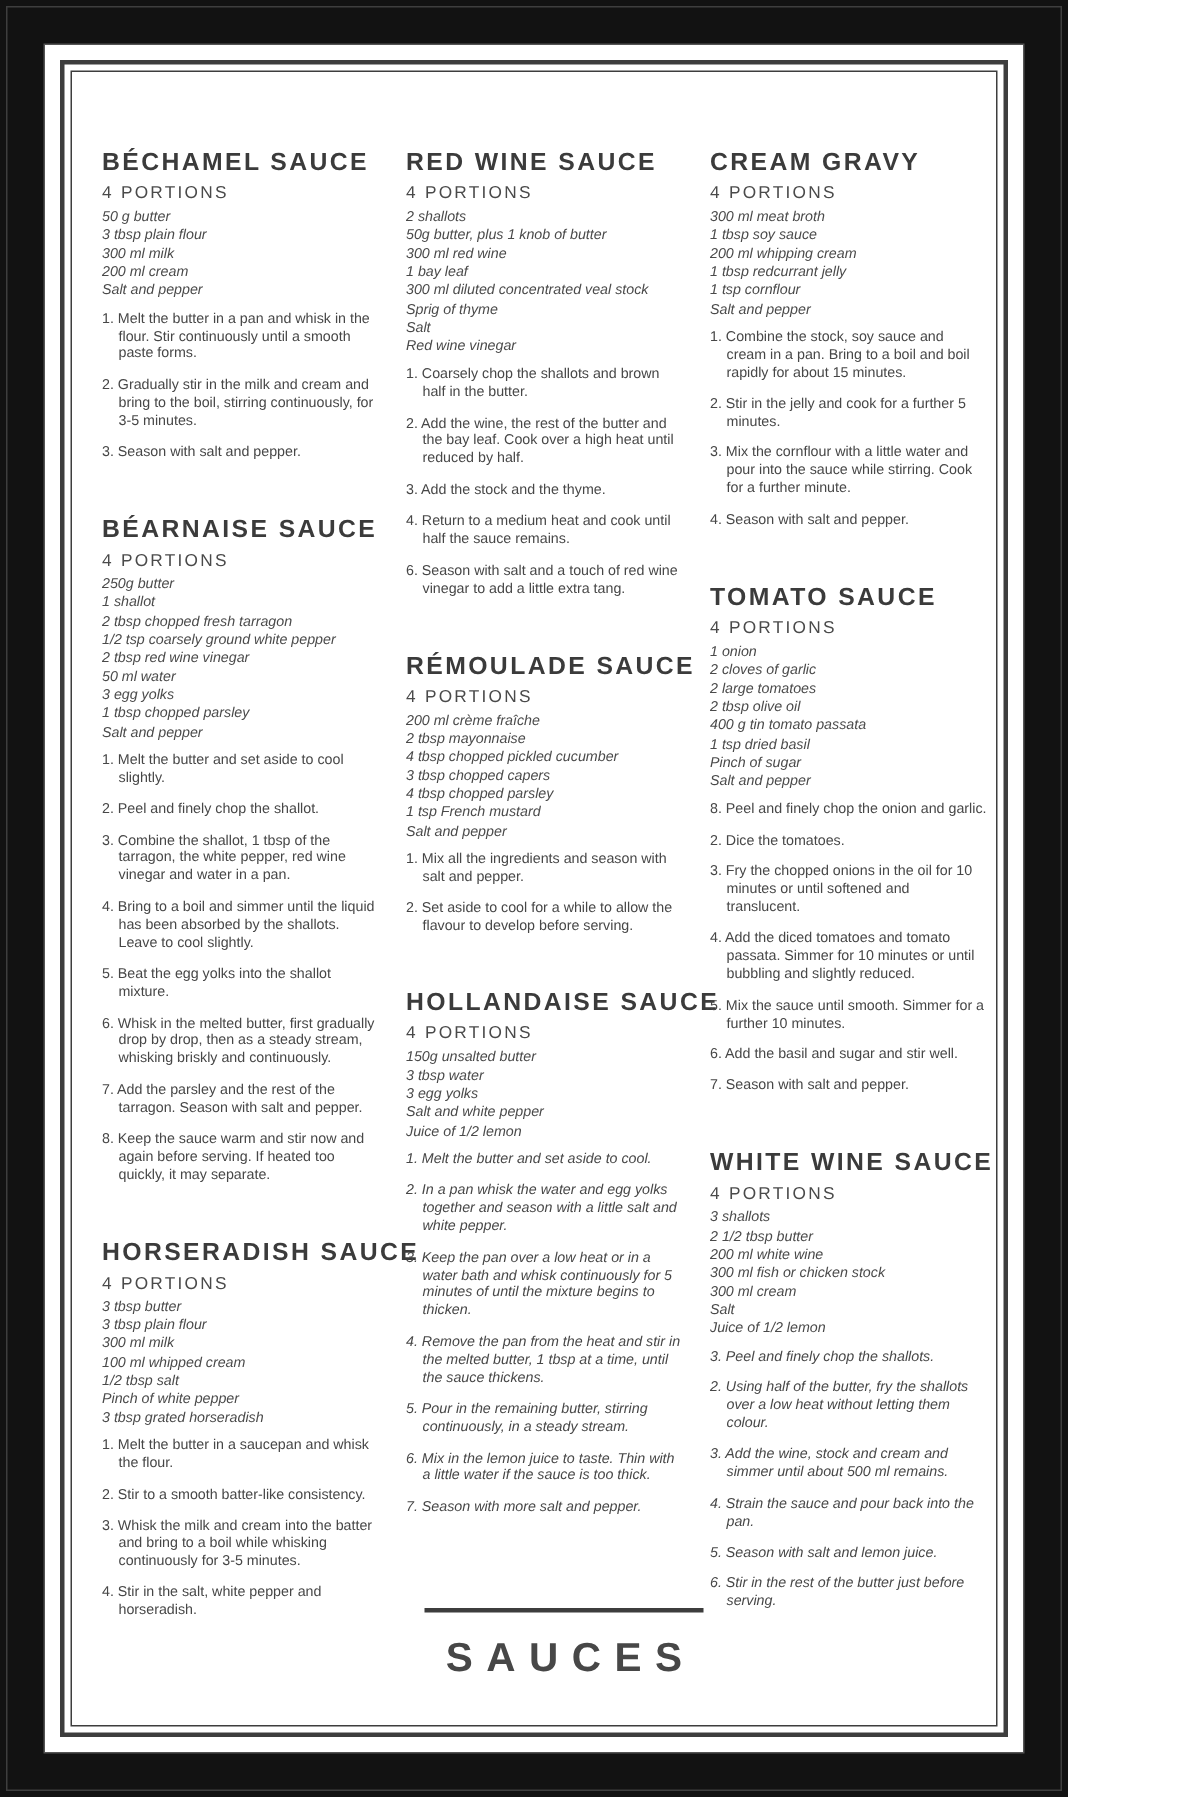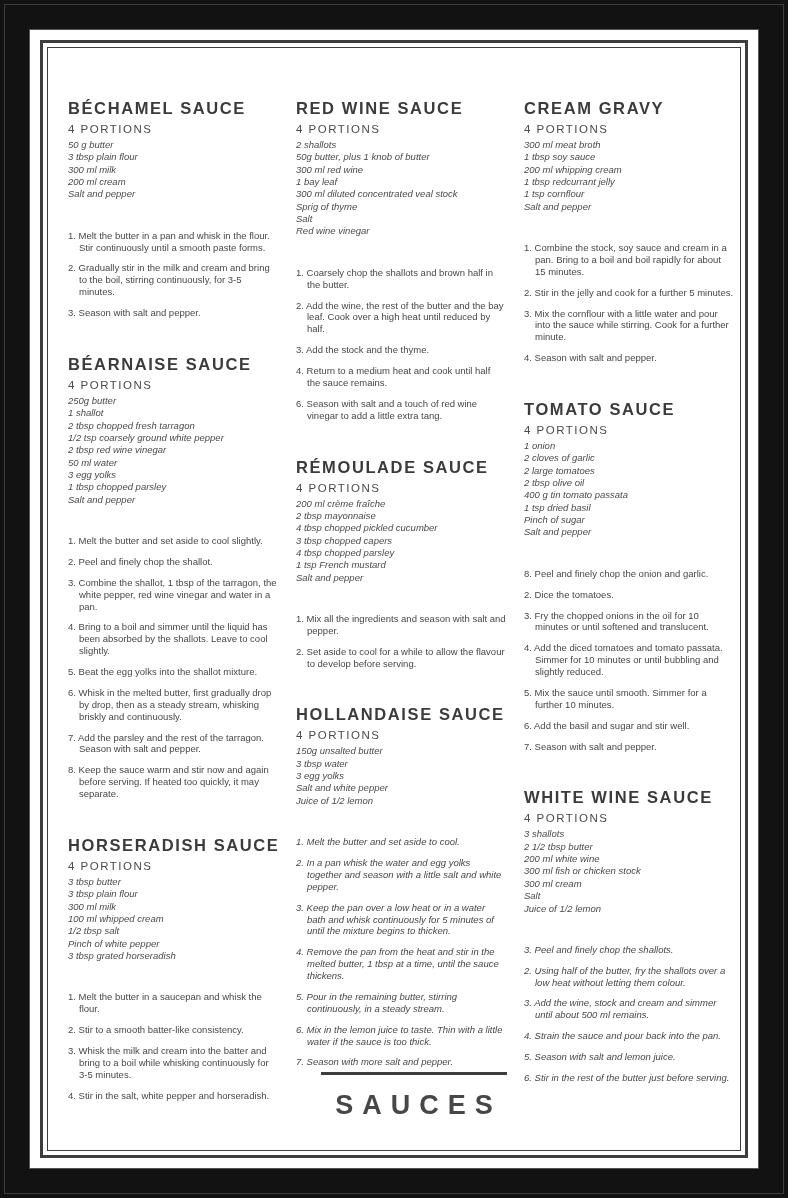--- a/index.html
+++ b/index.html
@@ -1,18 +1,18 @@
 <!DOCTYPE html>
 <html style="--frame: #121212; --border-line: #3d3d3d; --heading-text: #3b3b3b; --body-text: #474747; --background: #ffffff;"><head>
 <meta charset="utf-8">
 <style>
   html, body { margin: 0; padding: 0; background: #ffffff; }
   .poster {
     position: relative;
-    width: 788px;
+    width: 712px;
     height: 1198px;
     background: var(--background, #ffffff);
     font-family: "Liberation Sans", sans-serif;
     overflow: hidden;
     color: var(--body-text, #474747);
   }
   
   .frame {
     position: absolute; inset: 0;
     border: 30px solid var(--frame, #121212);
@@ -60,21 +60,21 @@
     letter-spacing: 1.5px;
     color: #4a4a4a;
     margin: 0 0 4px 0;
   }
   .ingredient-line {
     font-style: italic;
     font-size: 9.5px;
     line-height: 1.3;
     color: #4a4a4a;
   }
-  .steps { margin-top: 29px; }
+  .steps { margin-top: 6px; }
   .step {
     margin: 0 0 9px 0;
     font-size: 9.5px;
     line-height: 1.25;
     color: var(--body-text, #474747);
     padding-left: 11px;
     text-indent: -11px;
   }
   .italic-steps .step { font-style: italic; }
   .footer {

